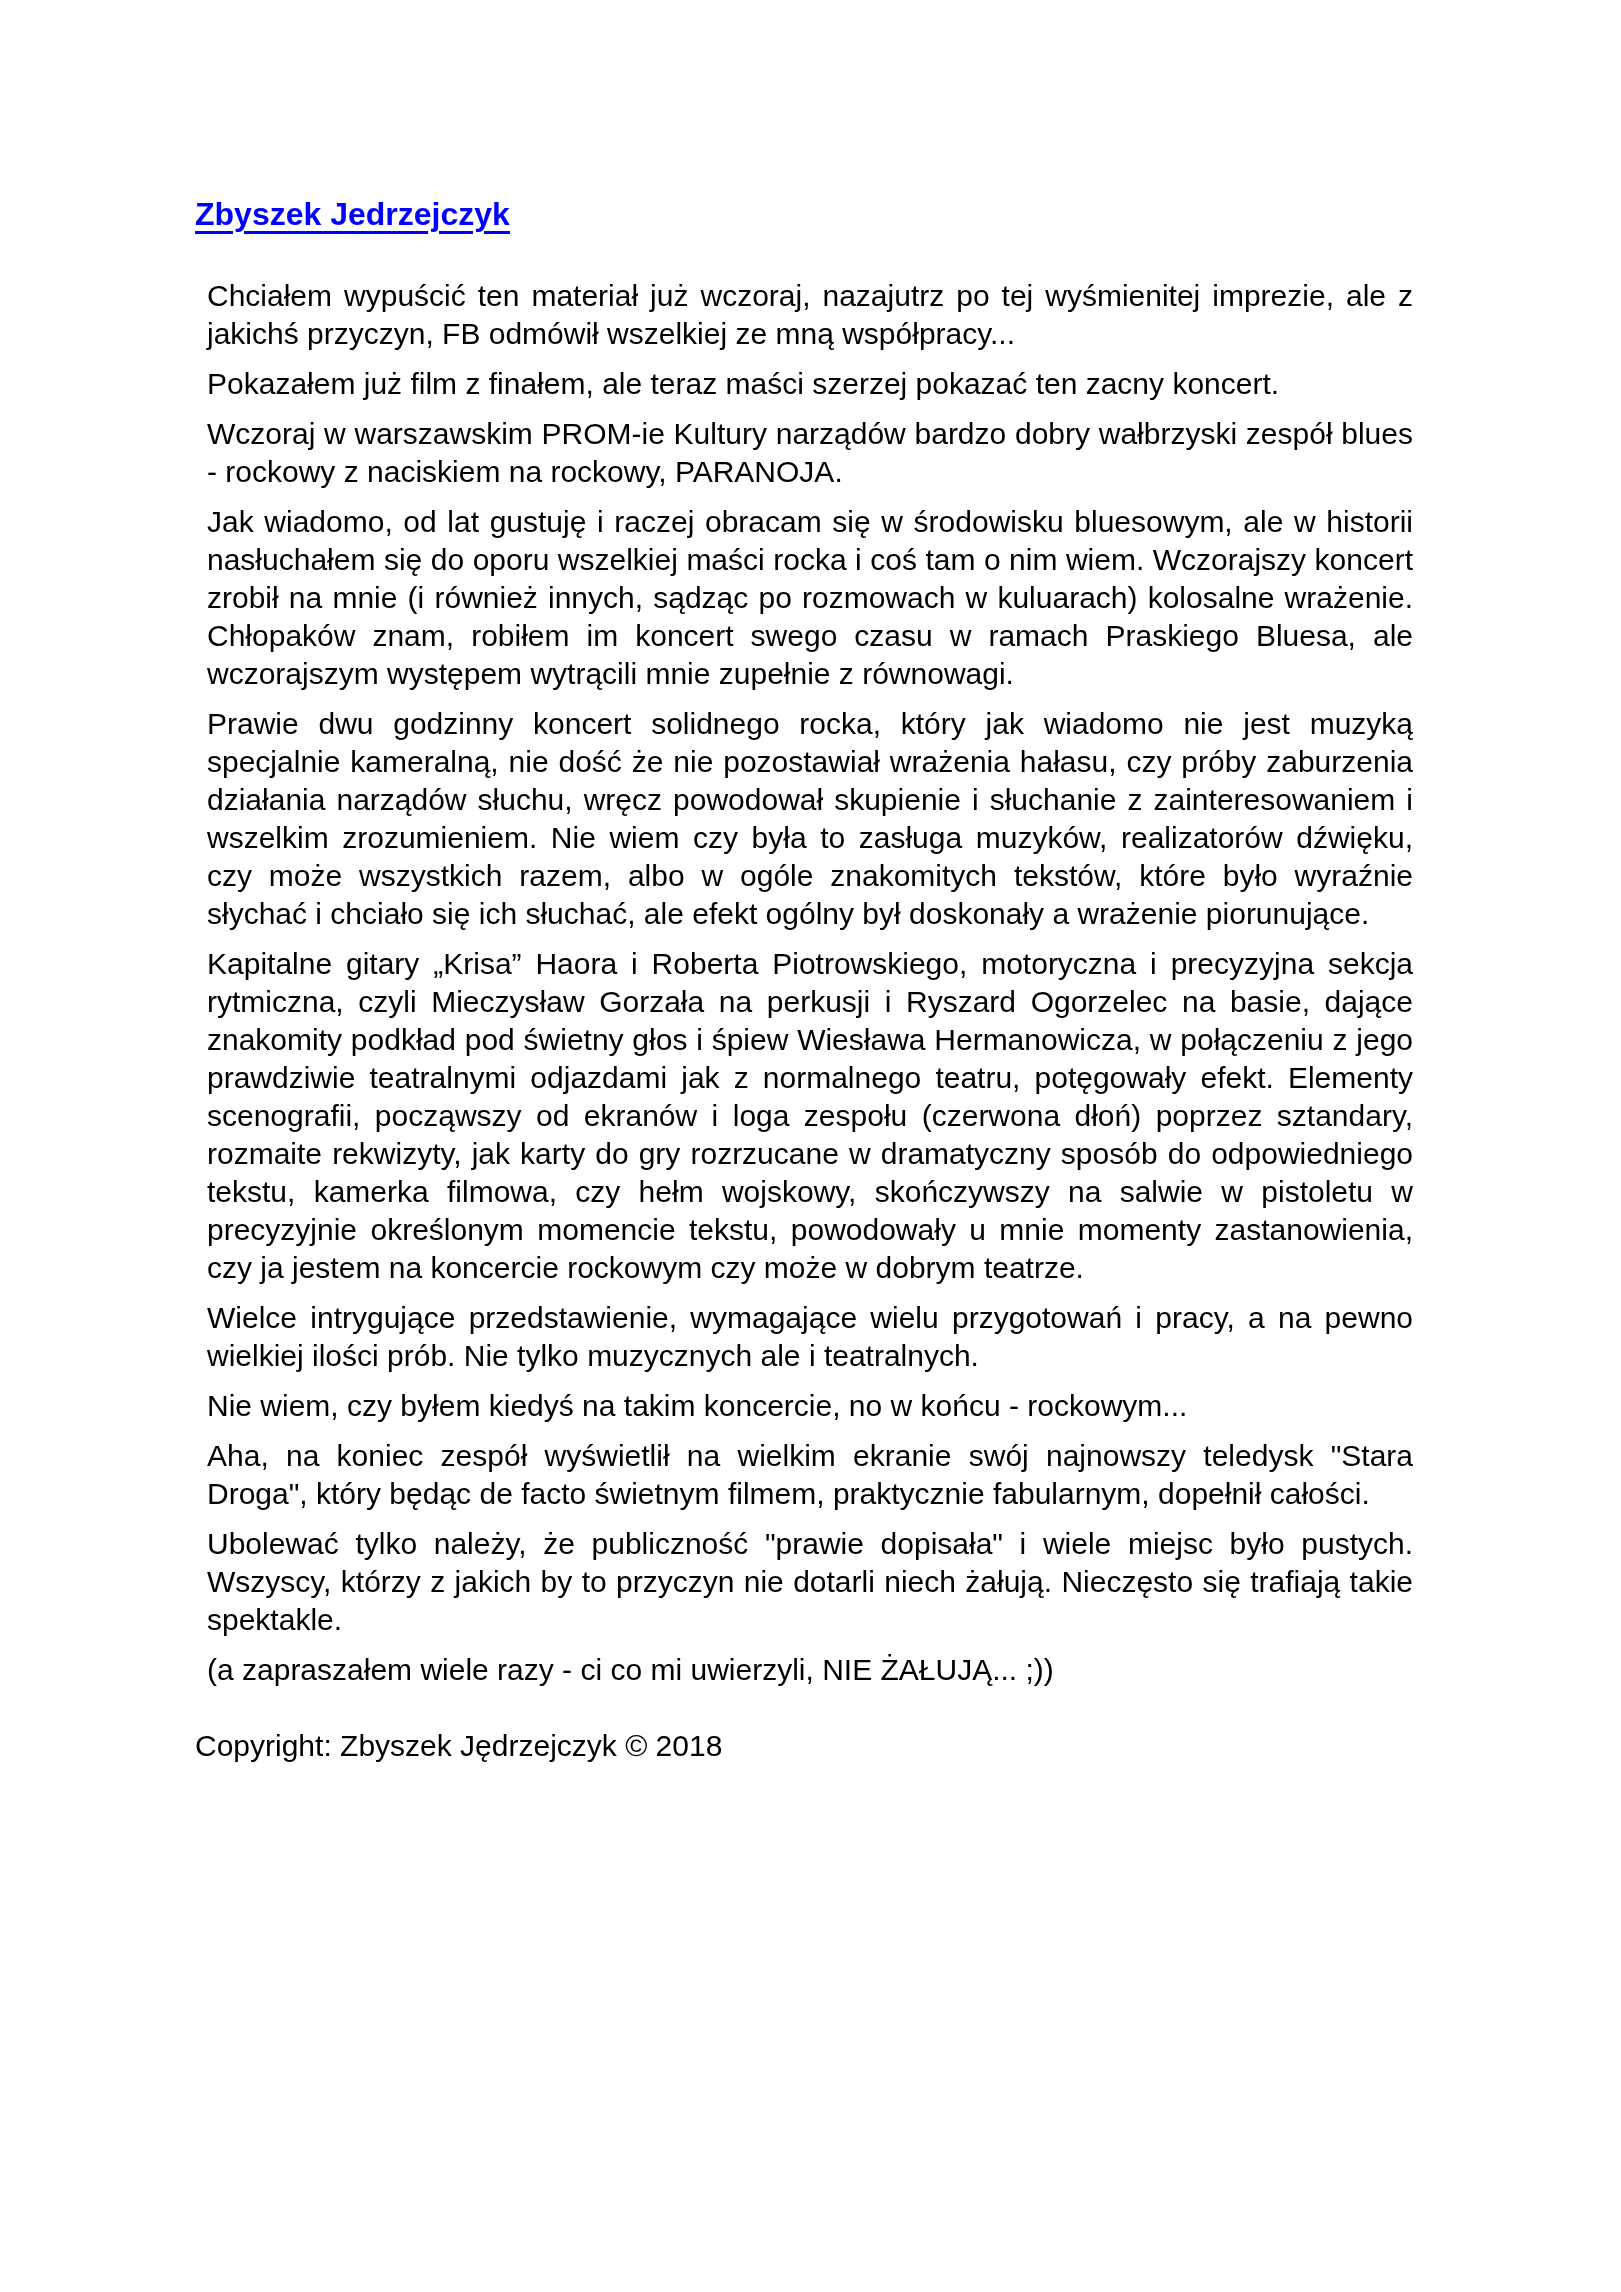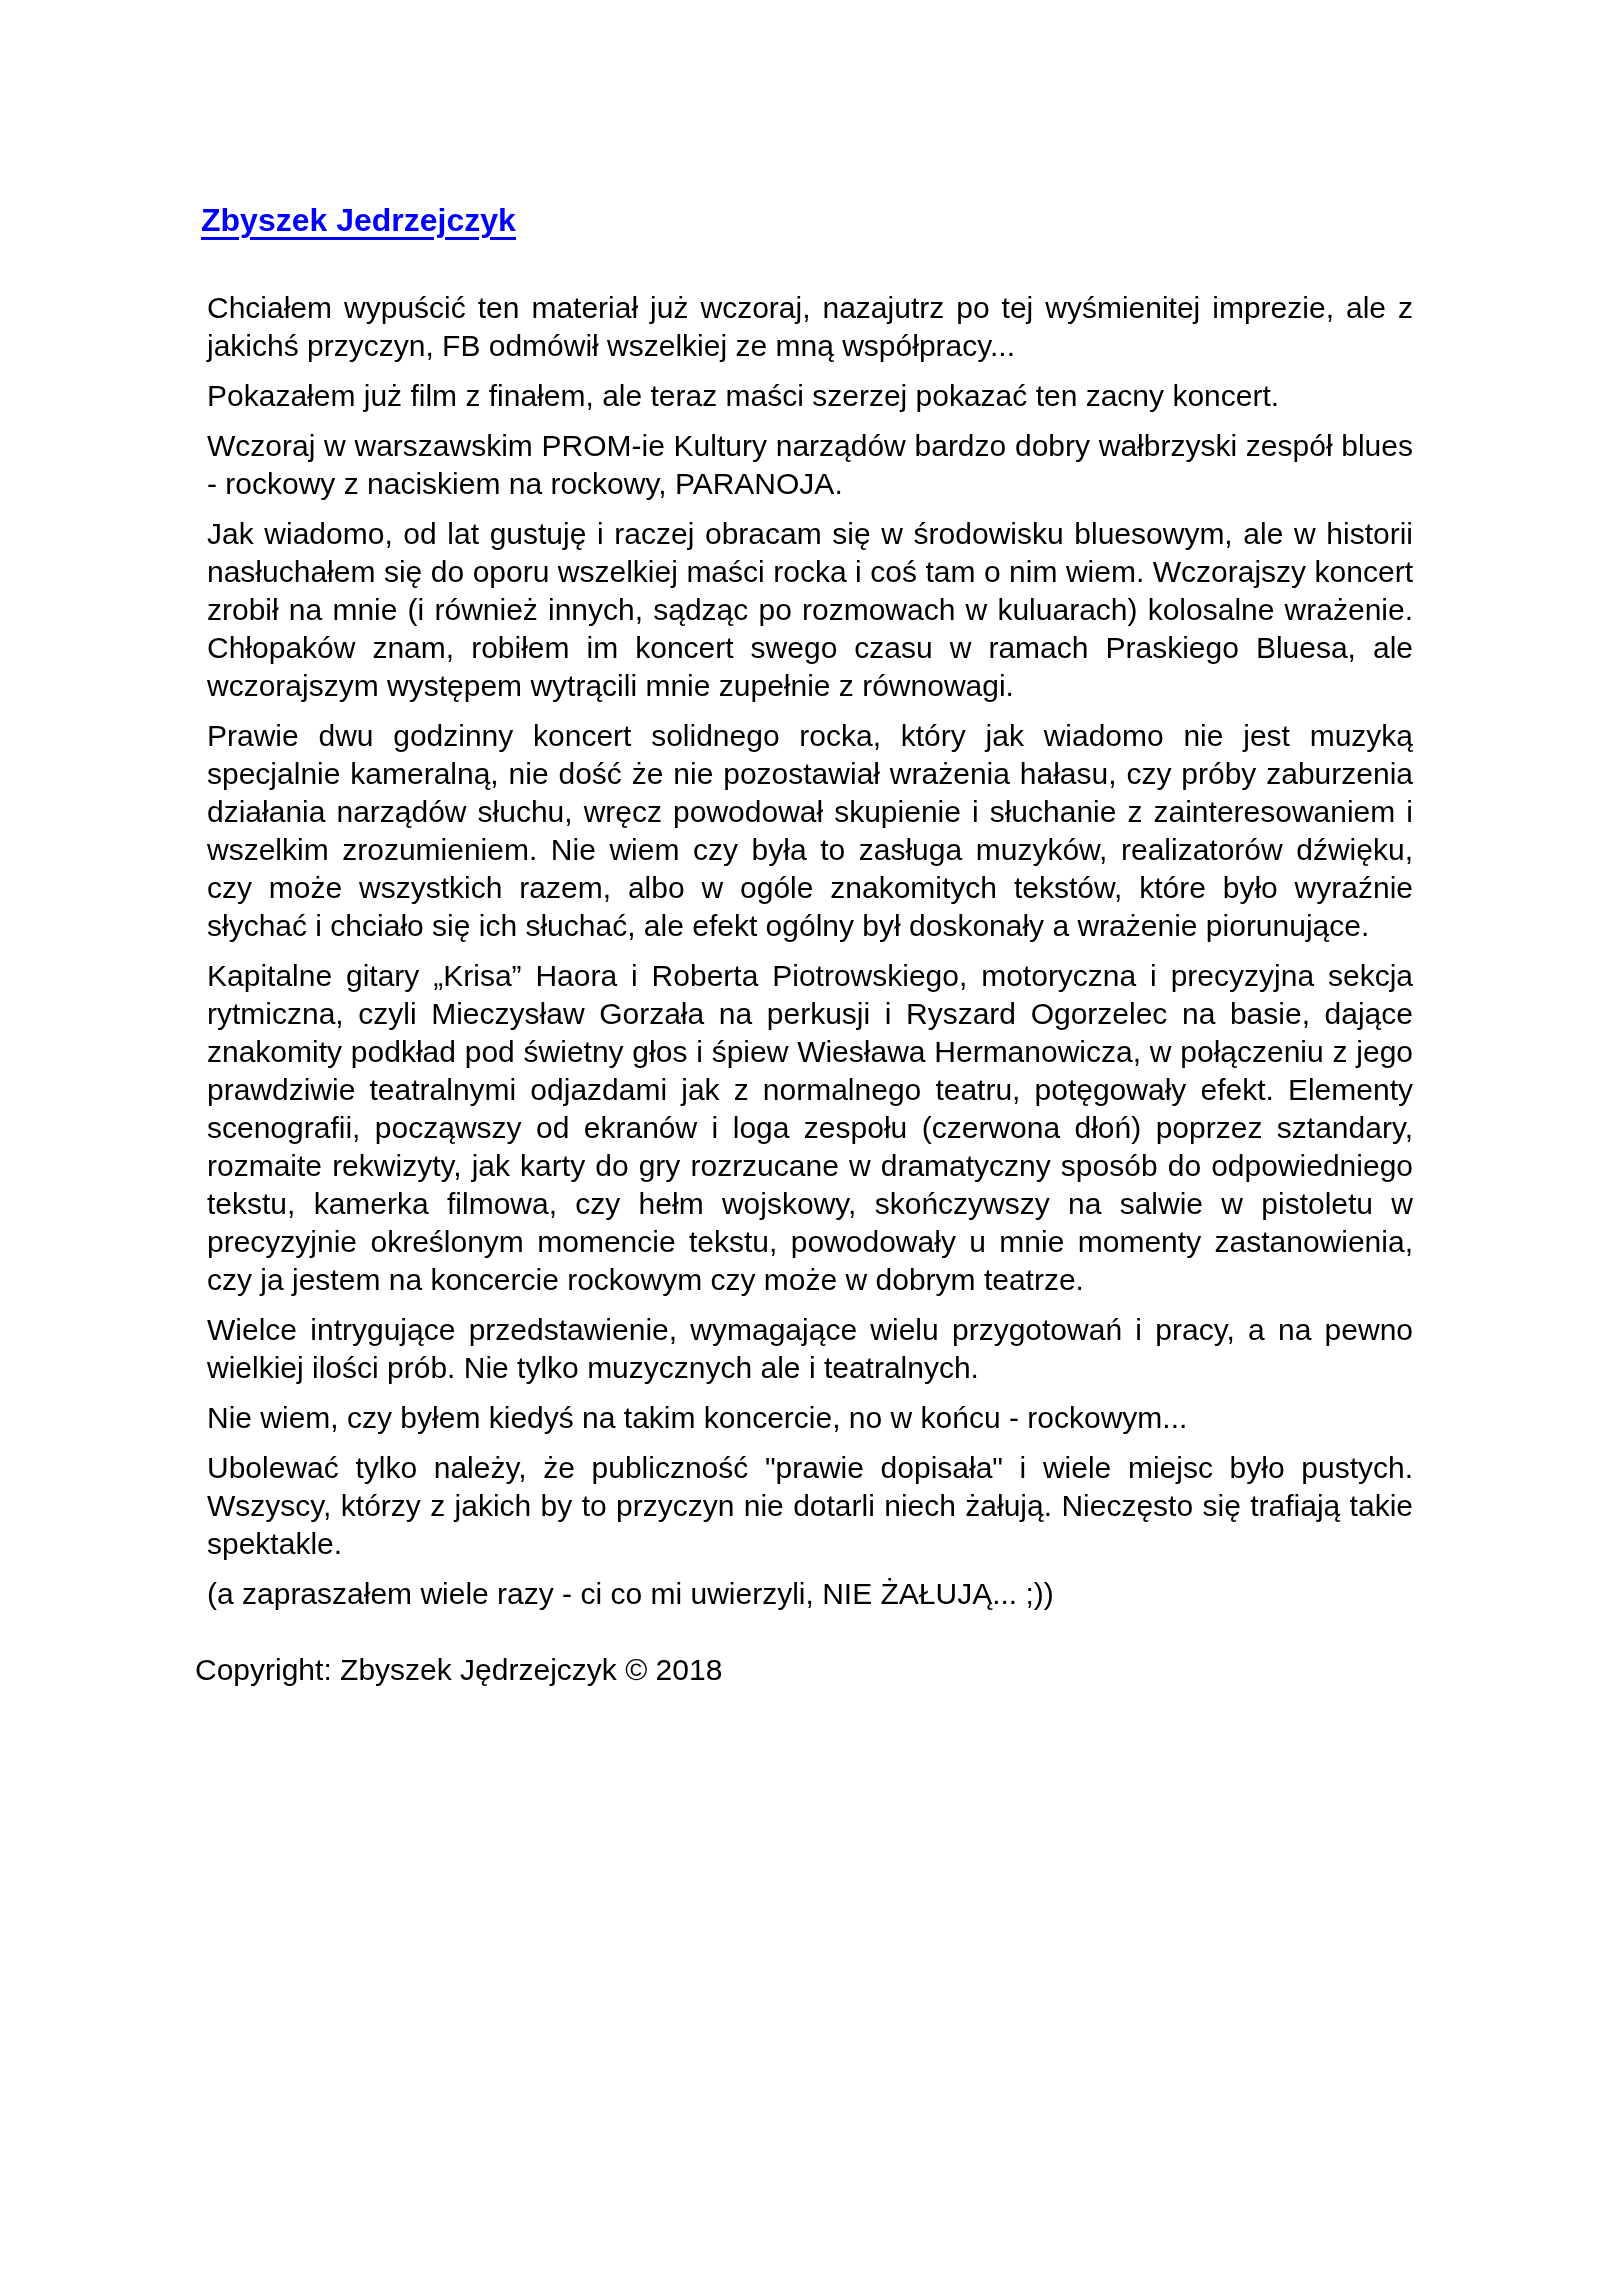--- a/index.html
+++ b/index.html
@@ -15,21 +15,21 @@
     }
     .page {
       position: absolute;
       left: 195px;
       top: 194px;
       width: 1230px;
       font-family: "Liberation Sans", sans-serif;
       color: #000000;
     }
     .title {
-      margin: 6px;
+      margin: 0;
       font-size: 32px;
       font-weight: bold;
       line-height: 41px;
       color: #0000ff;
       text-decoration: underline;
       text-decoration-thickness: 2.9px;
       text-underline-offset: 5.9px;
       display: inline-block;
     }
     .title a {
@@ -61,19 +61,20 @@
 
   <div class="body">
     <p>Chciałem wypuścić ten materiał już wczoraj, nazajutrz po tej wyśmienitej imprezie, ale z jakichś przyczyn, FB odmówił wszelkiej ze mną współpracy...</p>
     <p>Pokazałem już film z finałem, ale teraz maści szerzej pokazać ten zacny koncert.</p>
     <p>Wczoraj w warszawskim PROM-ie Kultury narządów bardzo dobry wałbrzyski zespół blues - rockowy z naciskiem na rockowy, PARANOJA.</p>
     <p>Jak wiadomo, od lat gustuję i raczej obracam się w środowisku bluesowym, ale w historii nasłuchałem się do oporu wszelkiej maści rocka i coś tam o nim wiem. Wczorajszy koncert zrobił na mnie (i również innych, sądząc po rozmowach w kuluarach) kolosalne wrażenie. Chłopaków znam, robiłem im koncert swego czasu w ramach Praskiego Bluesa, ale wczorajszym występem wytrącili mnie zupełnie z równowagi.</p>
     <p>Prawie dwu godzinny koncert solidnego rocka, który jak wiadomo nie jest muzyką specjalnie kameralną, nie dość że nie pozostawiał wrażenia hałasu, czy próby zaburzenia działania narządów słuchu, wręcz powodował skupienie i słuchanie z zainteresowaniem i wszelkim zrozumieniem. Nie wiem czy była to zasługa muzyków, realizatorów dźwięku, czy może wszystkich razem, albo w ogóle znakomitych tekstów, które było wyraźnie słychać i chciało się ich słuchać, ale efekt ogólny był doskonały a wrażenie piorunujące.</p>
     <p>Kapitalne gitary „Krisa” Haora i Roberta Piotrowskiego, motoryczna i precyzyjna sekcja rytmiczna, czyli Mieczysław Gorzała na perkusji i Ryszard Ogorzelec na basie, dające znakomity podkład pod świetny głos i śpiew Wiesława Hermanowicza, w połączeniu z jego prawdziwie teatralnymi odjazdami jak z normalnego teatru, potęgowały efekt. Elementy scenografii, począwszy od ekranów i loga zespołu (czerwona dłoń) poprzez sztandary, rozmaite rekwizyty, jak karty do gry rozrzucane w dramatyczny sposób do odpowiedniego tekstu, kamerka filmowa, czy hełm wojskowy, skończywszy na salwie w pistoletu w precyzyjnie określonym momencie tekstu, powodowały u mnie momenty zastanowienia, czy ja jestem na koncercie rockowym czy może w dobrym teatrze.</p>
     <p>Wielce intrygujące przedstawienie, wymagające wielu przygotowań i pracy, a na pewno wielkiej ilości prób. Nie tylko muzycznych ale i teatralnych.</p>
     <p>Nie wiem, czy byłem kiedyś na takim koncercie, no w końcu - rockowym...</p>
+    <p>Aha, na koniec zespół wyświetlił na wielkim ekranie swój najnowszy teledysk "Stara Droga", który będąc de facto świetnym filmem, praktycznie fabularnym, dopełnił całości.</p>
     <p>Ubolewać tylko należy, że publiczność "prawie dopisała" i wiele miejsc było pustych. Wszyscy, którzy z jakich by to przyczyn nie dotarli niech żałują. Nieczęsto się trafiają takie spektakle.</p>
     <p>(a zapraszałem wiele razy - ci co mi uwierzyli, NIE ŻAŁUJĄ... ;))</p>
   </div>
 
   <div class="copyright">Copyright: Zbyszek Jędrzejczyk © 2018</div>
 </div>
 
 
 </body></html>

